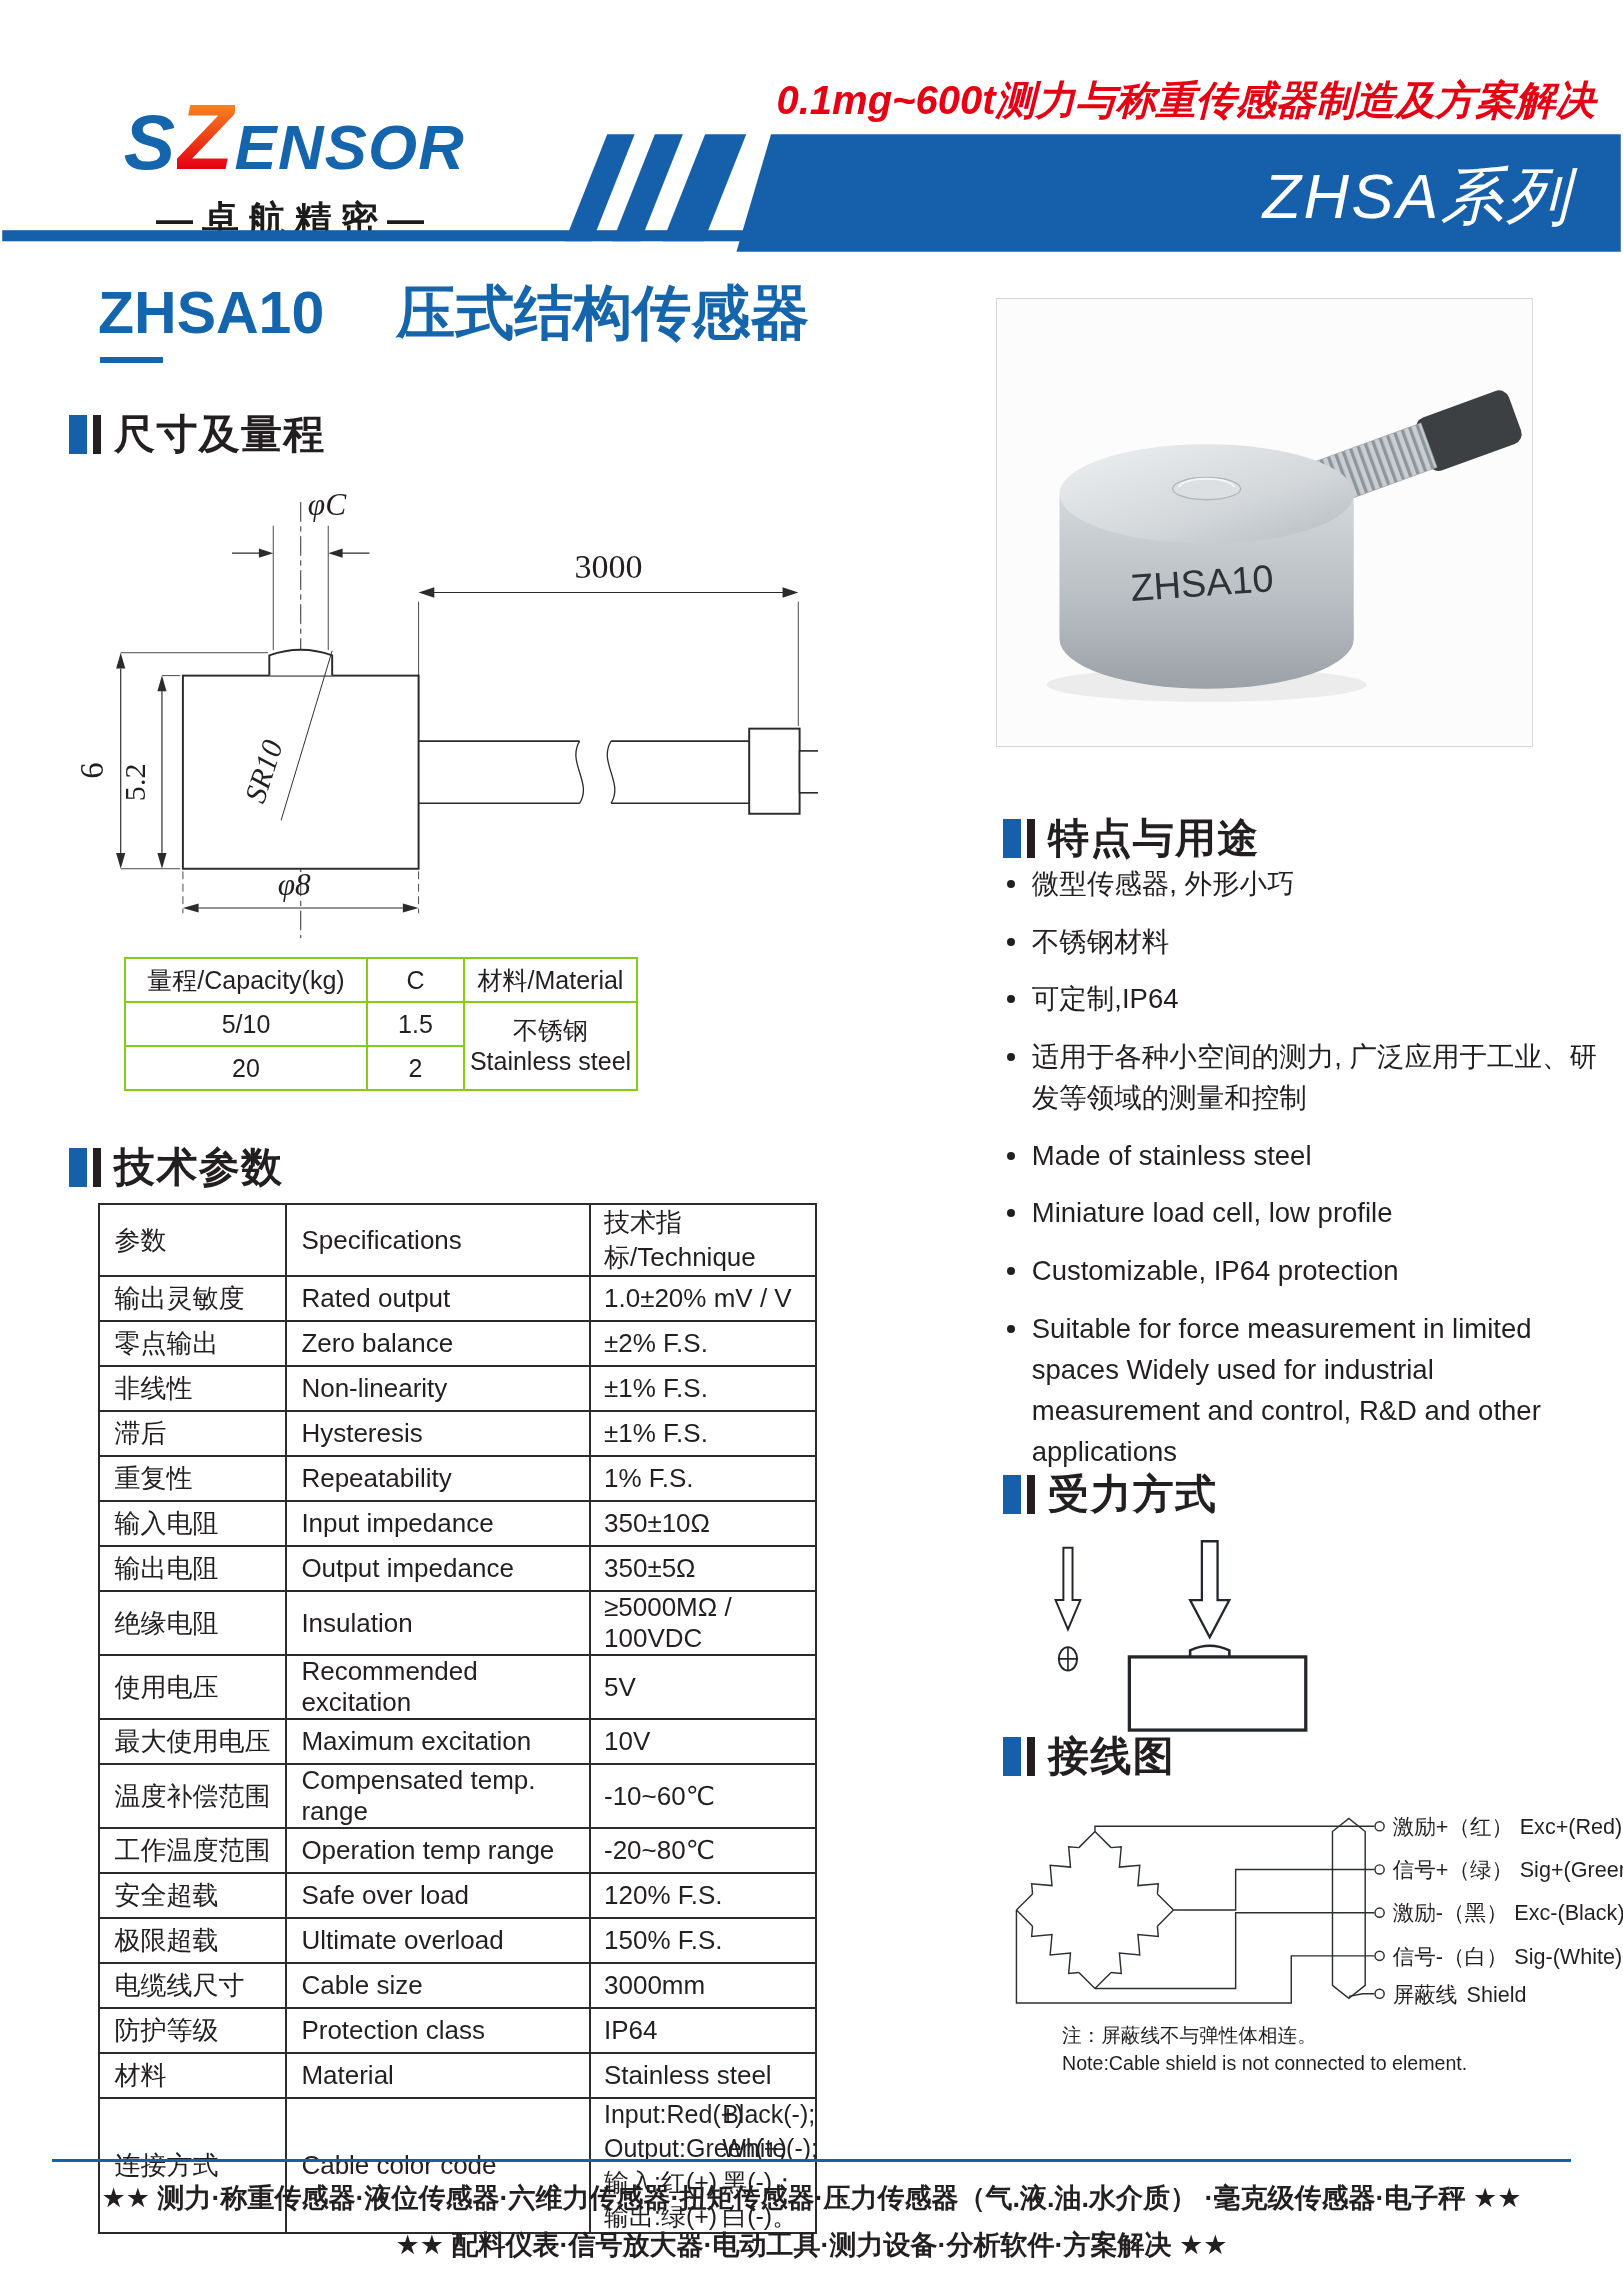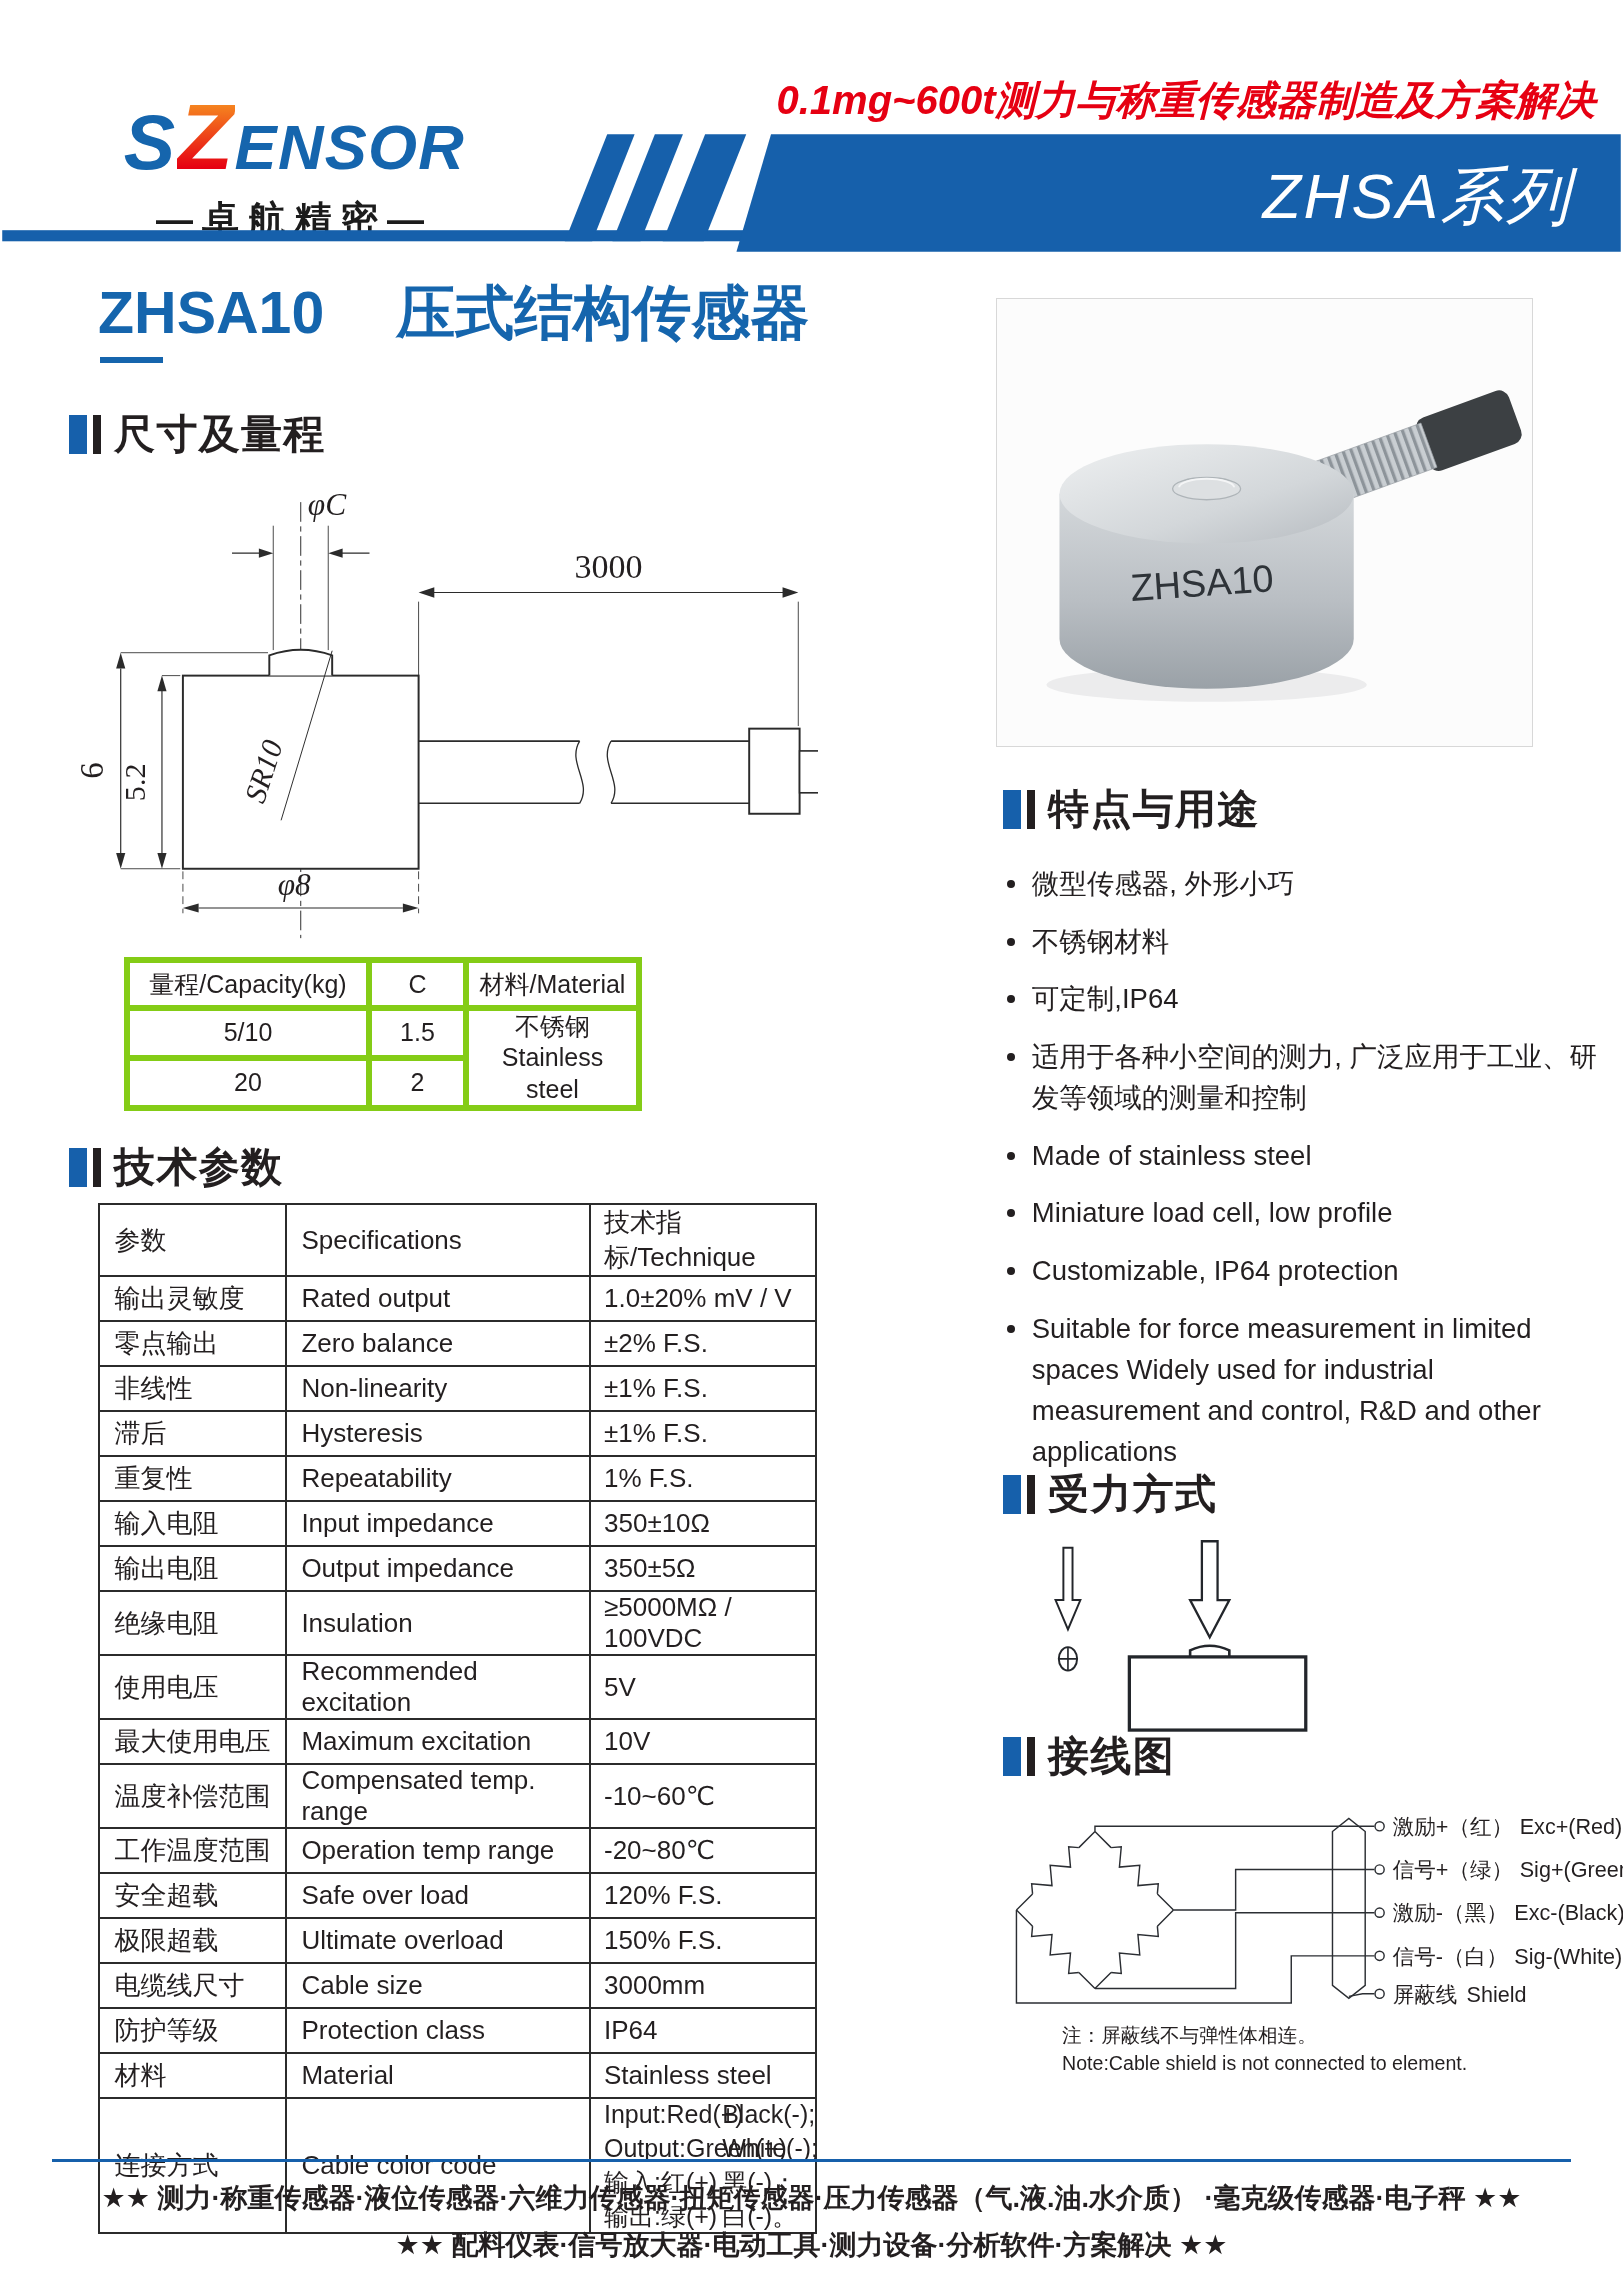--- a/index.html
+++ b/index.html
@@ -27,21 +27,21 @@
 
   
   .sec{position:absolute;display:flex;align-items:center;}
   .sec .bar-blue{width:17.7px;height:39px;background:#1660ab;margin-right:5.9px;}
   .sec .bar-black{width:8.5px;height:39px;background:#231f20;margin-right:13px;}
   .sec .sec-label{font-size:41px;font-weight:800;color:#231f20;letter-spacing:1.3px;white-space:nowrap;}
 
   
   table{border-collapse:collapse;table-layout:fixed;background:#fff;}
   .cap-table{position:absolute;left:124px;top:957px;width:512px;}
-  .cap-table td{border:6px solid #84cc16;height:42px;text-align:center;font-size:25px;padding:0 3.9px;}
+  .cap-table td{border:2px solid #84cc16;height:42px;text-align:center;font-size:25px;padding:0 3.9px;}
   .cap-mat{line-height:1.25;}
   .spec-table{position:absolute;left:98px;top:1203px;width:717px;}
   .spec-table td{border:2px solid #2b2b2b;height:43px;font-size:26px;padding:0 0 0 14.4px;}
   .spec-table td.val{padding-left:13px;}
   .cable-cell{height:130px !important;vertical-align:middle;}
   .cable-grid{display:grid;grid-template-columns:56% 44%;row-gap:2.6px;font-size:25px;line-height:1.25;}
 
   
   .photo-box{position:absolute;left:996px;top:298px;width:535px;height:447px;background:#fcfcfc;
              border:1.3px solid #d8d8d8;}
@@ -324,21 +324,21 @@
         <rect x="-20" y="-36" width="185" height="72" fill="url(#threads)" stroke="#9aa0a5" stroke-width="1"></rect>
       </g>
       <path d="M95,298 V520 A225,76 0 0 0 545,520 V298 Z" fill="url(#cylBody)"></path>
       <ellipse cx="320" cy="298" rx="225" ry="76" fill="url(#cylTop)"></ellipse>
       <ellipse cx="320" cy="290" rx="52" ry="17" fill="#dde0e2" stroke="#aeb4b8" stroke-width="2"></ellipse>
       <path d="M278,288 a42,13 0 0 1 84,0" fill="none" stroke="#f4f5f6" stroke-width="3"></path>
       <text x="205" y="462" font-size="58" fill="#2e3338" transform="rotate(-4 205 462)">ZHSA10</text>
     </svg>
   </div>
 
-  <div class="sec" style="left:1003px;top:782px;">
+  <div class="sec" style="left:1003px;top:811px;">
     <span class="bar-blue"></span>
     <span class="bar-black"></span>
     <span class="sec-label">特点与用途</span>
   </div>
 
   <div class="features">
     <div class="feat">
         <span class="dot"></span>
         <span>微型传感器, 外形小巧</span>
       </div>

